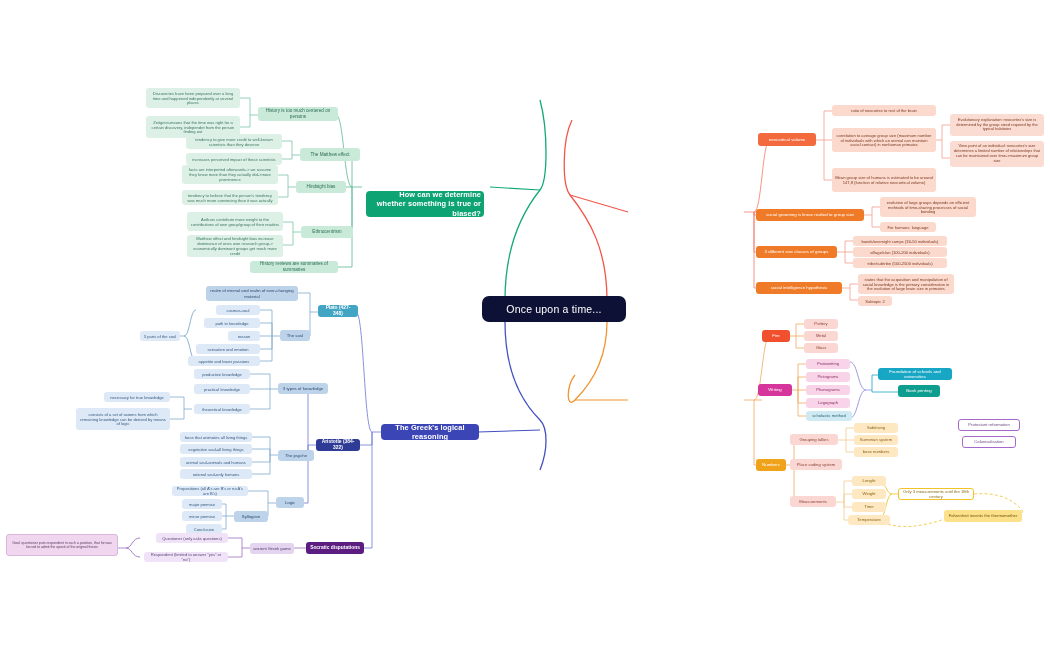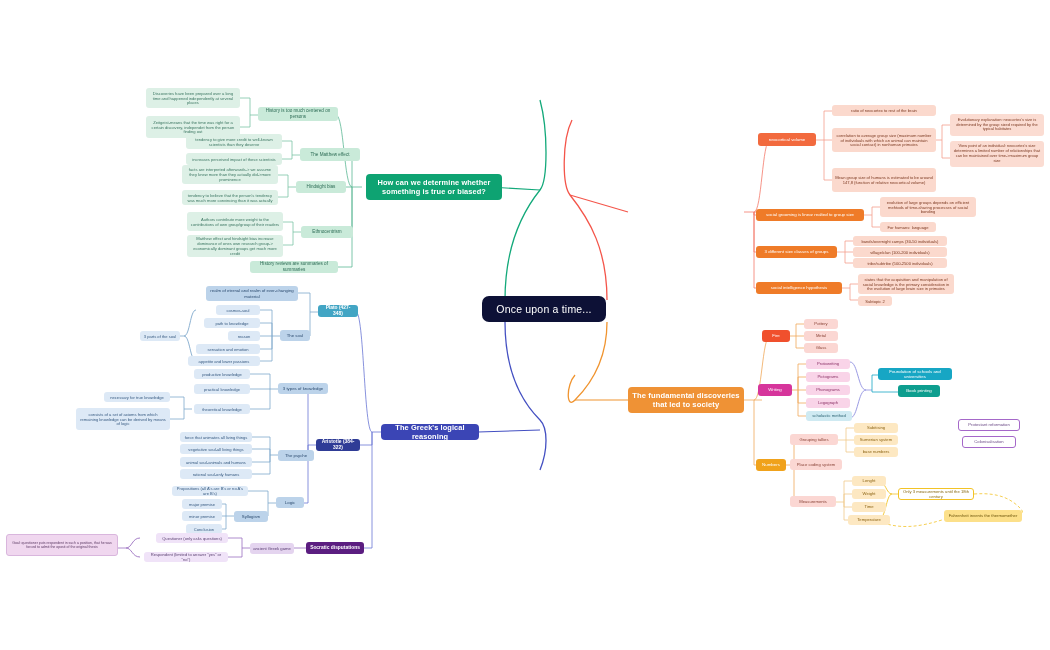--- a/index.html
+++ b/index.html
@@ -205,23 +205,23 @@
     <path d="M844,502 L844,520 L852,520" stroke="#f0c98a"></path>
     <path d="M878,481 C886,481 886,494 892,494 C886,494 886,520 878,520" stroke="#f2c327" stroke-width="0.9"></path>
     <path d="M892,494 L898,494" stroke="#f2c327"></path>
   </g>
   <g fill="none" stroke="#f2c327" stroke-width="0.8" stroke-dasharray="3,2.2">
     <path d="M974,494 C1000,492 1012,500 1020,508 C1028,515 1015,520 1000,518"></path>
     <path d="M878,521 C900,530 920,527 945,519"></path>
   </g>
 </svg>
 
-<div class="node central" style="left:482px; top:296px; width:124px; height:26px;">Once upon a time...</div>
-
-<div class="node hub hub-green" style="left:366px; top:174px; width:136px; height:26px;">How can we determine whether something is true or biased?</div>
+<div class="node central" style="left:482px; top:296px; width:144px; height:26px;">Once upon a time...</div>
+
+<div class="node hub hub-green" style="left:366px; top:191px; width:118px; height:26px;text-align:right;">How can we determine whether something is true or biased?</div>
 
 <div class="node g2" style="left:258px; top:107px; width:80px; height:14px;">History is too much centered on persons</div>
 <div class="node g3" style="left:146px; top:88px; width:94px; height:20px;">Discoveries have been prepared over a long time and happened independently at several places</div>
 <div class="node g3" style="left:146px; top:116px; width:94px; height:22px;">Zeitgeist-means that the time was right for a certain discovery, independet from the person finding out</div>
 
 <div class="node g2" style="left:300px; top:148px; width:60px; height:13px;">The Matthew effect</div>
 <div class="node g3" style="left:186px; top:134px; width:96px; height:15px;">tendency to give more credit to well-known scientists than they deserve</div>
 <div class="node g3" style="left:186px; top:153px; width:96px; height:12px;">increases perceived impact of these scientists</div>
 
 <div class="node g2" style="left:296px; top:181px; width:50px; height:12px;">Hindsight bias</div>
@@ -287,21 +287,20 @@
 
 <div class="node r2b" style="left:756px; top:246px; width:81px; height:12px;">3 different size classes of groups</div>
 <div class="node r3" style="left:853px; top:236px; width:94px; height:10px;">bands/overnight camps (30-50 individuals)</div>
 <div class="node r3" style="left:853px; top:247px; width:94px; height:10px;">village/clan (100-200 individuals)</div>
 <div class="node r3" style="left:853px; top:258px; width:94px; height:10px;">tribe/subtribe (500-2500 individuals)</div>
 
 <div class="node r2b" style="left:756px; top:282px; width:86px; height:12px;">social intelligence hypothesis</div>
 <div class="node r3" style="left:858px; top:274px; width:96px; height:20px;">states that the acquisition and manipulation of social knowledge is the primary consideration in the evolution of large brain size in primates</div>
 <div class="node r3" style="left:858px; top:296px; width:34px; height:10px;">Subtopic 2</div>
 
-<div class="node hub hub-orange" style="left:628px; top:387px; width:116px; height:26px;">The fundamental discoveries that led to society</div>
 
 <div class="node o-fire" style="left:762px; top:330px; width:28px; height:12px;">Fire</div>
 <div class="node o3" style="left:804px; top:319px; width:34px; height:10px;">Pottery</div>
 <div class="node o3" style="left:804px; top:331px; width:34px; height:10px;">Metal</div>
 <div class="node o3" style="left:804px; top:343px; width:34px; height:10px;">Glass</div>
 
 <div class="node o-writ" style="left:758px; top:384px; width:34px; height:12px;">Writing</div>
 <div class="node o3p" style="left:806px; top:359px; width:44px; height:10px;">Protowriting</div>
 <div class="node o3p" style="left:806px; top:372px; width:44px; height:10px;">Pictograms</div>
 <div class="node o3p" style="left:806px; top:385px; width:44px; height:10px;">Phonograms</div>

